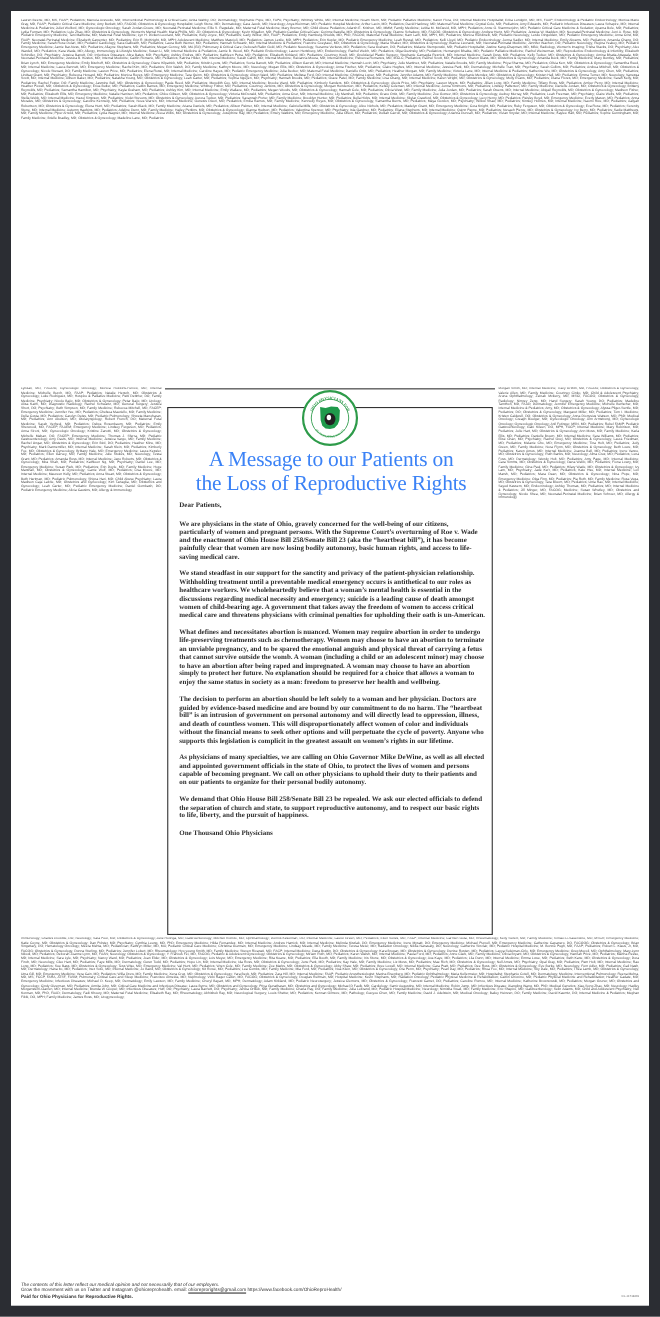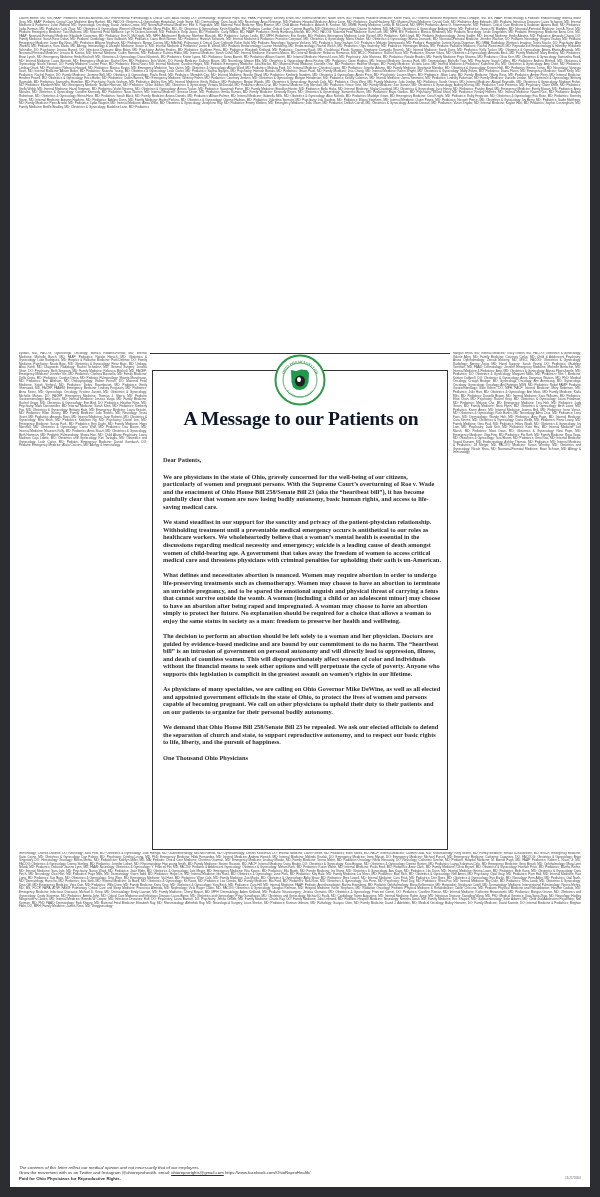--- a/index.html
+++ b/index.html
@@ -48,24 +48,24 @@
     box-sizing: border-box;
     background: #fff;
   }
   .logo-wrap {
     position: absolute; left: 121px; top: -17px; width: 52px; height: 52px;
   }
   .headline {
     position: absolute; left: 0; top: 37px; width: 296px;
     text-align: center;
     font-family: "Liberation Serif", serif;
-    font-weight: bold;
+    font-weight: normal;
     font-size: 19.5px;
     line-height: 21px;
-    color: #0f172a;
+    color: #3b82f6;
     letter-spacing: -0.2px;
   }
   .letter-body {
     position: absolute; left: 10px; top: 85px; width: 278px;
     font-family: "Liberation Serif", serif;
     font-weight: bold;
     font-size: 6.35px;
     line-height: 7.6px;
     color: #2f2f2f;
   }
@@ -108,20 +108,21 @@
           <textPath href="#arcBot" startOffset="50%" text-anchor="middle">REPRODUCTIVE RIGHTS</textPath>
         </text>
         <path d="M17 16 L22 17 L27 15.5 L33 16 L35 19 L34.5 28 L33 32 L30 35 L26 36 L22 35.5 L19 33 L17.5 28 Z" fill="#1f9a4b"></path>
         <ellipse cx="26" cy="27" rx="5" ry="5.5" fill="#222"></ellipse>
         <ellipse cx="25" cy="25.5" rx="2" ry="2.5" fill="#ffffff"></ellipse>
       </svg>
     </div>
 
     <div class="headline">
       <div>A Message to our Patients on</div>
+      <div>the Loss of Reproductive Rights</div>
     </div>
 
     <div class="letter-body">
       <p class="salutation">Dear Patients,</p>
       <p>We are physicians in the state of Ohio, gravely concerned for the well-being of our citizens, particularly of women and pregnant persons. With the Supreme Court’s overturning of Roe v. Wade and the enactment of Ohio House Bill 258/Senate Bill 23 (aka the “heartbeat bill”), it has become painfully clear that women are now losing bodily autonomy, basic human rights, and access to life-saving medical care.</p>
       <p>We stand steadfast in our support for the sanctity and privacy of the patient-physician relationship. Withholding treatment until a preventable medical emergency occurs is antithetical to our roles as healthcare workers. We wholeheartedly believe that a woman’s mental health is essential in the discussions regarding medical necessity and emergency; suicide is a leading cause of death amongst women of child-bearing age. A government that takes away the freedom of women to access critical medical care and threatens physicians with criminal penalties for upholding their oath is un-American.</p>
       <p>What defines and necessitates abortion is nuanced. Women may require abortion in order to undergo life-preserving treatments such as chemotherapy. Women may choose to have an abortion to terminate an unviable pregnancy, and to be spared the emotional anguish and physical threat of carrying a fetus that cannot survive outside the womb. A woman (including a child or an adolescent minor) may choose to have an abortion after being raped and impregnated. A woman may choose to have an abortion simply to protect her future. No explanation should be required for a choice that allows a woman to enjoy the same status in society as a man: freedom to preserve her health and wellbeing.</p>
       <p>The decision to perform an abortion should be left solely to a woman and her physician. Doctors are guided by evidence-based medicine and are bound by our commitment to do no harm. The “heartbeat bill” is an intrusion of government on personal autonomy and will directly lead to oppression, illness, and death of countless women. This will disproportionately affect women of color and individuals without the financial means to seek other options and will perpetuate the cycle of poverty. Anyone who supports this legislation is complicit in the greatest assault on women’s rights in our lifetime.</p>
       <p>As physicians of many specialties, we are calling on Ohio Governor Mike DeWine, as well as all elected and appointed government officials in the state of Ohio, to protect the lives of women and persons capable of becoming pregnant. We call on other physicians to uphold their duty to their patients and on our patients to organize for their personal bodily autonomy.</p>
       <p>We demand that Ohio House Bill 258/Senate Bill 23 be repealed. We ask our elected officials to defend the separation of church and state, to support reproductive autonomy, and to respect our basic rights to life, liberty,  and the pursuit of happiness.</p>

